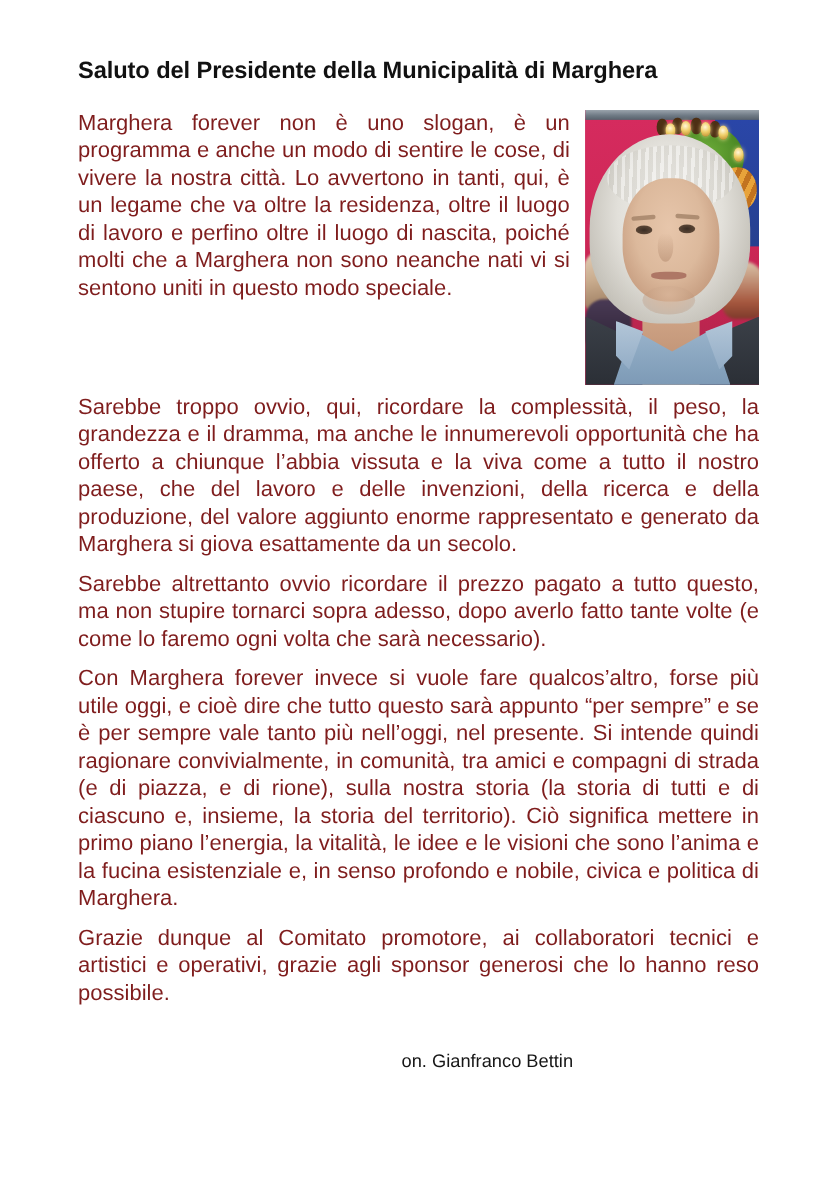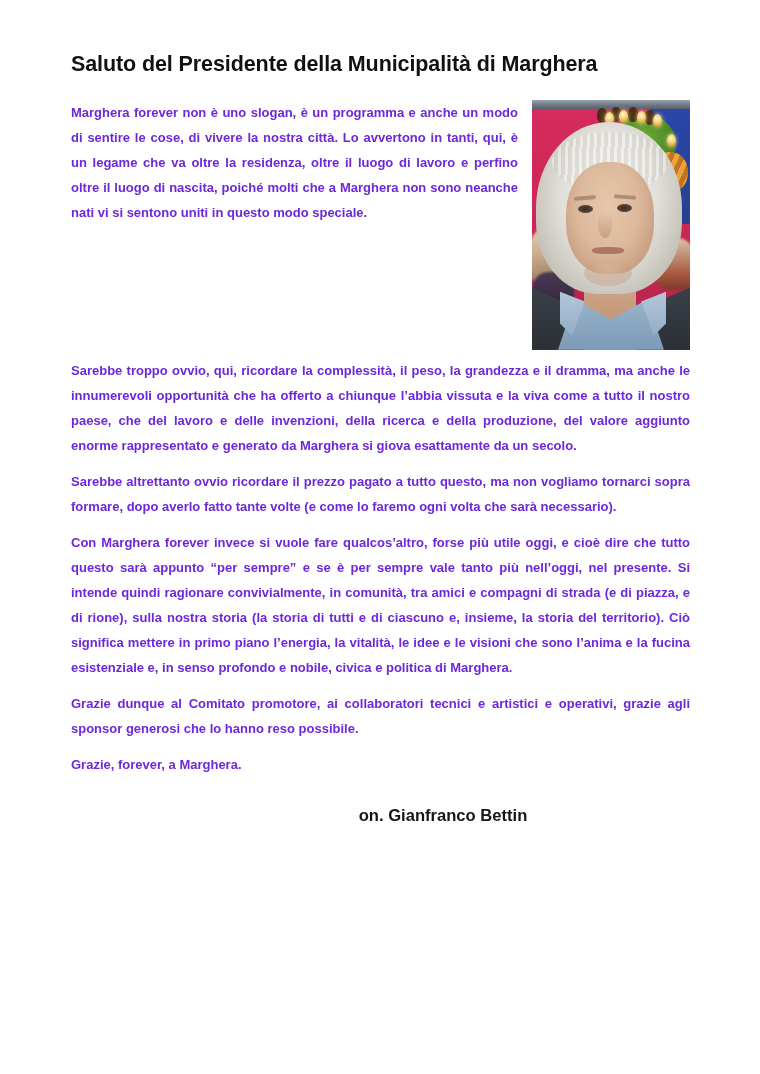--- a/index.html
+++ b/index.html
@@ -229,38 +229,36 @@
     bottom: 0;
     height: 62px;
     background: linear-gradient(180deg,#3b4048 0%, #2b2f36 100%);
   }
   .jacket-l { left: 0; width: 58px; clip-path: polygon(0% 0%, 100% 44%, 100% 100%, 0% 100%); }
   .jacket-r { right: 0; width: 62px; clip-path: polygon(100% 0%, 0% 42%, 0% 100%, 100% 100%); }
 
   
   p.body-par {
     margin: 0 0 11px 0;
-    font-size: 13px;
+    font-size: 20px;
     line-height: 25px;
     text-align: justify;
     text-justify: inter-word;
-    color: #6d28d9;
+    color: #7f1d1d;
     hyphens: none;
-    font-weight: bold;
   }
   p.body-par:last-of-type { margin-bottom: 0; }
 
   .signature {
-    margin: 26px 0 0 0;
+    margin: 36px 0 0 0;
     font-size: 16.6px;
     line-height: 25px;
     text-align: center;
     padding-left: 125px;
     color: #161616;
-    font-weight: bold;
   }
   .clearfix::after { content: ""; display: block; clear: both; }
 </style>
 </head>
 <body>
 
 <div class="page">
   <div class="content clearfix">
 
     <h1 class="doc-title">Saluto del Presidente della Municipalità di Marghera</h1>
@@ -300,20 +298,19 @@
         <div class="mouth"></div>
         <div class="chin"></div>
       </div>
     </figure>
 
     <p class="body-par">Marghera forever non è uno slogan, è un programma e anche un modo di sentire le cose, di vivere la nostra città. Lo avvertono in tanti, qui, è un legame che va oltre la residenza, oltre il luogo di lavoro e perfino oltre il luogo di nascita, poiché molti che a Marghera non sono neanche nati vi si sentono uniti in questo modo speciale.</p>
 
     <div style="clear:both;"></div>
 
     <p class="body-par">Sarebbe troppo ovvio, qui, ricordare la complessità, il peso, la grandezza e il dramma, ma anche le innumerevoli opportunità che ha offerto a chiunque l’abbia vissuta e la viva come a tutto il nostro paese, che del lavoro e delle invenzioni, della ricerca e della produzione, del valore aggiunto enorme rappresentato e generato da Marghera si giova esattamente da un secolo.</p>
-    <p class="body-par">Sarebbe altrettanto ovvio ricordare il prezzo pagato a tutto questo, ma non vogliamo tornarci sopra formare, dopo averlo fatto tante volte (e come lo faremo ogni volta che sarà necessario).</p>
+    <p class="body-par">Sarebbe altrettanto ovvio ricordare il prezzo pagato a tutto questo, ma non stupire tornarci sopra adesso, dopo averlo fatto tante volte (e come lo faremo ogni volta che sarà necessario).</p>
     <p class="body-par">Con Marghera forever invece si vuole fare qualcos’altro, forse più utile oggi, e cioè dire che tutto questo sarà appunto “per sempre” e se è per sempre vale tanto più nell’oggi, nel presente. Si intende quindi ragionare convivialmente, in comunità, tra amici e compagni di strada (e di piazza, e di rione), sulla nostra storia (la storia di tutti e di ciascuno e, insieme, la storia del territorio). Ciò significa mettere in primo piano l’energia, la vitalità, le idee e le visioni che sono l’anima e la fucina esistenziale e, in senso profondo e nobile, civica e politica di Marghera.</p>
     <p class="body-par">Grazie dunque al Comitato promotore, ai collaboratori tecnici e artistici e operativi, grazie agli sponsor generosi che lo hanno reso possibile.</p>
-    <p class="body-par">Grazie, forever, a Marghera.</p>
 
     <p class="signature">on. Gianfranco Bettin</p>
   </div>
 </div>
 
 </body></html>

